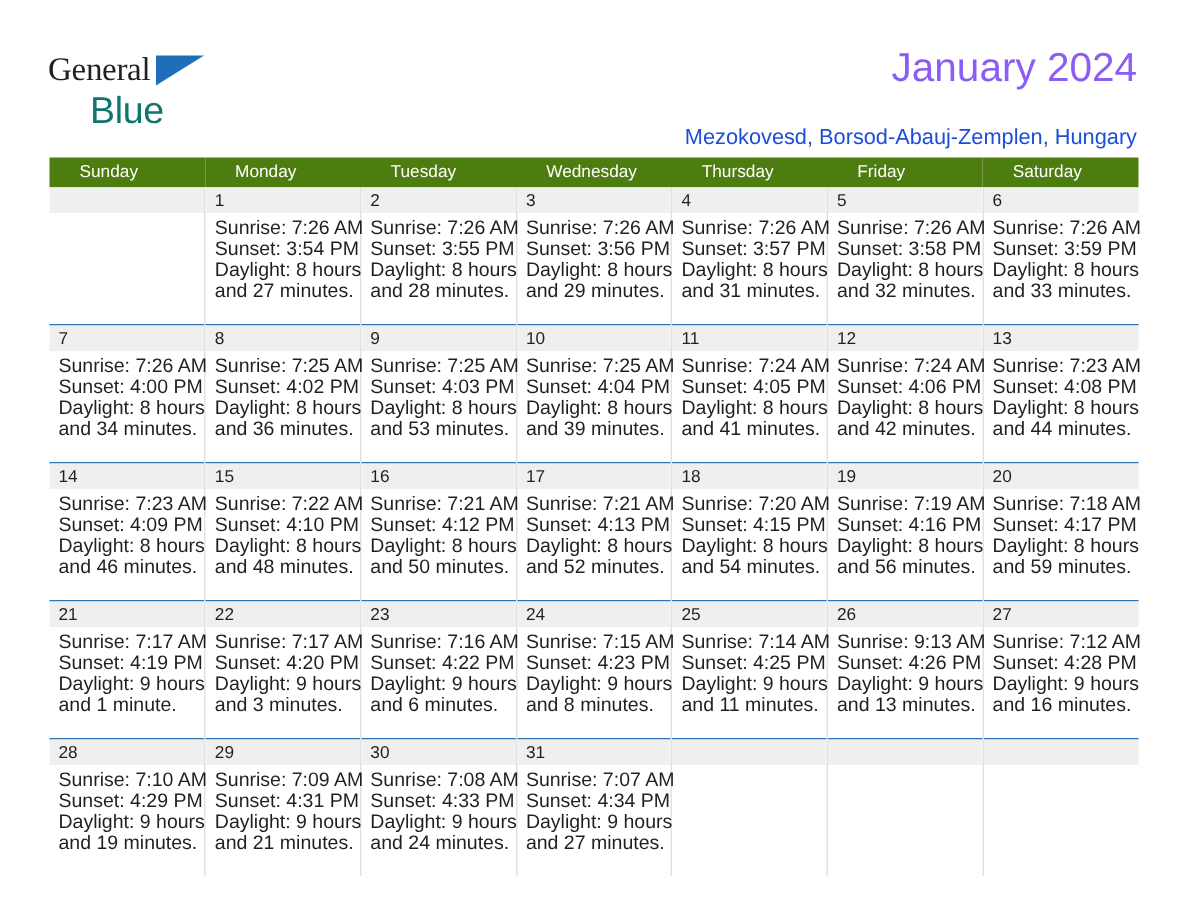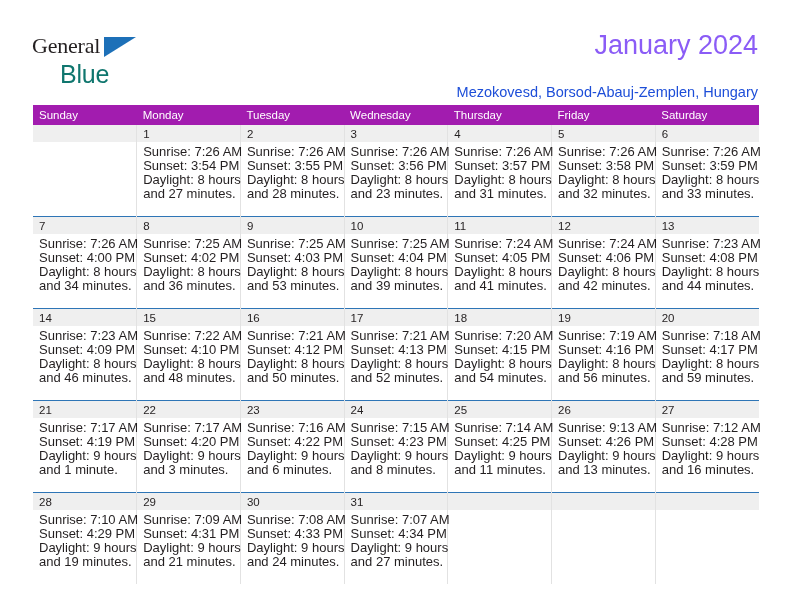--- a/index.html
+++ b/index.html
@@ -92,26 +92,26 @@
     position: absolute;
     left: 33px;
     top: 105px;
     width: 726px;
     border-collapse: collapse;
     table-layout: fixed;
   }
   .calendar col { width: 103.71px; }
 
   .calendar thead th {
-    background: #a21caf;
+    background: #4d7c0f;
     color: #ffffff;
     font-size: 11.5px;
     font-weight: normal;
     text-align: left;
-    padding: 4px 0 4px 6px;
+    padding: 4px 0 4px 20px;
     height: 19px;
     box-sizing: border-box;
     border: none;
   }
 
   .week-row > td {
     vertical-align: top;
     padding: 0;
     border-left: 1px solid #e2e2e2;
     border-top: 1px solid #2e75b6;
@@ -224,21 +224,21 @@
               </div>
             </div>
           </td>
           <td>
             <div class="cell-inner">
               <div class="daynum-band">3</div>
               <div class="cell-lines">
                 <div>Sunrise: 7:26 AM</div>
                 <div>Sunset: 3:56 PM</div>
                 <div>Daylight: 8 hours</div>
-                <div>and 23 minutes.</div>
+                <div>and 29 minutes.</div>
               </div>
             </div>
           </td>
           <td>
             <div class="cell-inner">
               <div class="daynum-band">4</div>
               <div class="cell-lines">
                 <div>Sunrise: 7:26 AM</div>
                 <div>Sunset: 3:57 PM</div>
                 <div>Daylight: 8 hours</div>

